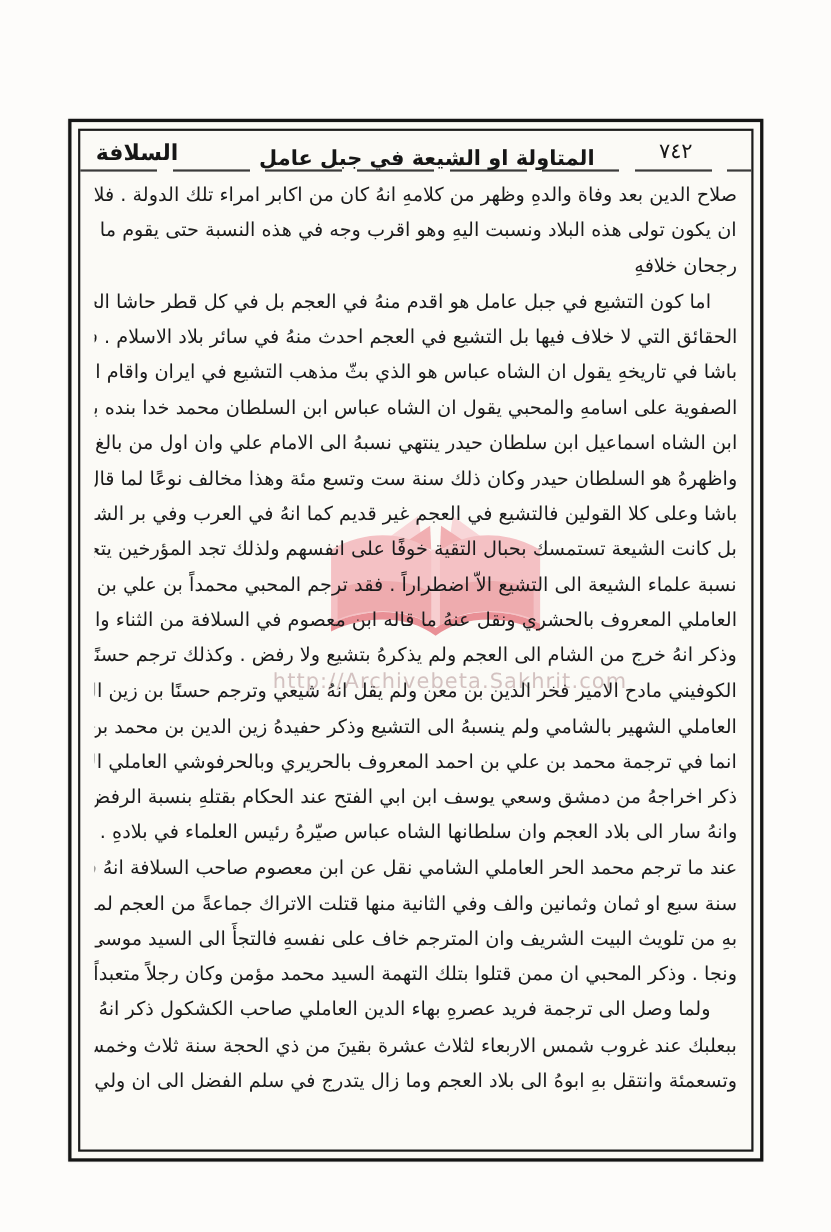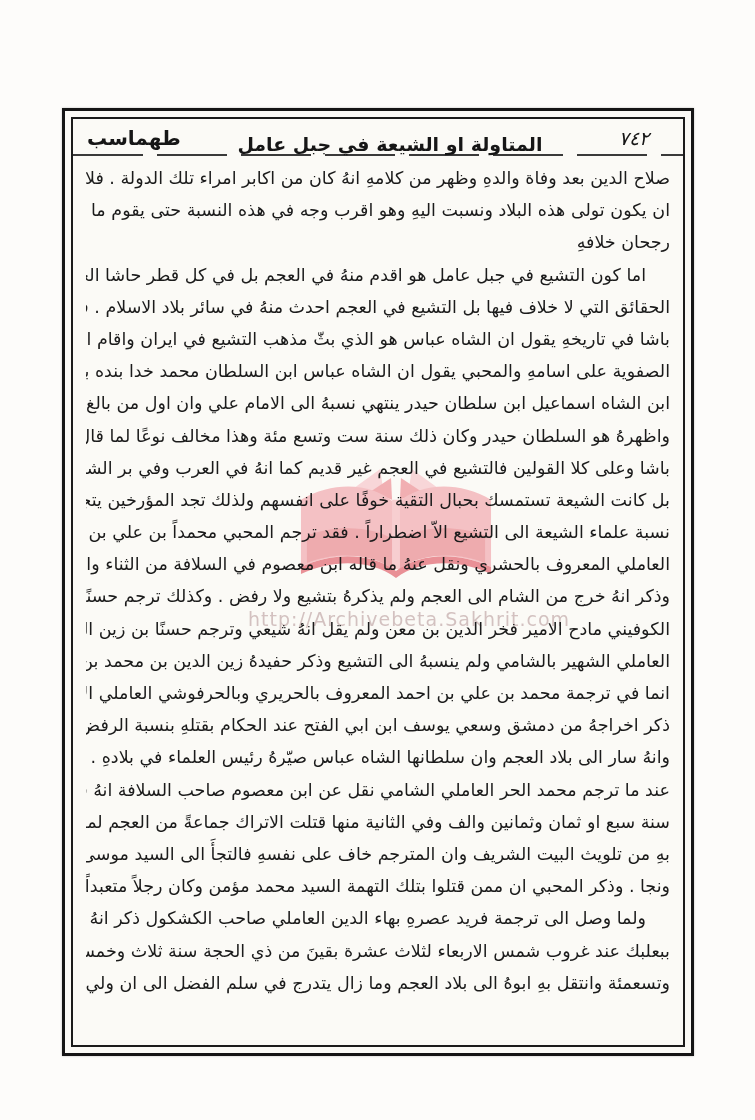--- a/index.html
+++ b/index.html
@@ -25,21 +25,21 @@
 
   
   .header{
     direction:rtl;
     display:flex;align-items:center;justify-content:space-between;
     height:37px;padding:0 14px;
     background:
       repeating-linear-gradient(90deg,#3a3a3a 0 70px,transparent 70px 84px) left bottom/100% 2px no-repeat;
     color:#161616;
   }
-  .header .pageno{font-size:19px;letter-spacing:2px;min-width:70px;text-align:center;font-style:italic;}
+  .header .pageno{font-size:19px;letter-spacing:2px;min-width:70px;text-align:left;}
   .header .title{font-size:19px;font-weight:bold;text-align:center;flex:1;margin-top:12px;}
   .header .journal{font-size:20px;font-weight:bold;min-width:90px;text-align:left;}
 
   
   .body-text{
     position:relative;z-index:2;
     direction:rtl;
     padding:6px 13px 0 13px;
     color:#1b1b1b;
   }
@@ -98,21 +98,21 @@
 
 
   <div class="watermark wm-url">http://Archivebeta.Sakhrit.com</div>
 
   <div class="frame-outer">
     <div class="frame-inner">
 
       <div class="header">
         <div class="pageno">٧٤٢</div>
         <div class="title">المتاولة او الشيعة في جبل عامل</div>
-        <div class="journal">طهماسب</div>
+        <div class="journal">السلافة</div>
       </div>
 
       <div class="body-text">
         <div class="line">صلاح الدين بعد وفاة والدهِ وظهر من كلامهِ انهُ كان من اكابر امراء تلك الدولة . فلا يمنع</div>
           <div class="line">ان يكون تولى هذه البلاد ونسبت اليهِ وهو اقرب وجه في هذه النسبة حتى يقوم ما يدلّ على</div>
           <div class="line end">رجحان خلافهِ</div>
           <div class="line indent">اما كون التشيع في جبل عامل هو اقدم منهُ في العجم بل في كل قطر حاشا الحجاز فمن</div>
           <div class="line">الحقائق التي لا خلاف فيها بل التشيع في العجم احدث منهُ في سائر بلاد الاسلام . فجودت</div>
           <div class="line">باشا في تاريخهِ يقول ان الشاه عباس هو الذي بثّ مذهب التشيع في ايران واقام الدولة</div>
           <div class="line">الصفوية على اسامهِ والمحبي يقول ان الشاه عباس ابن السلطان محمد خدا بنده بن طهماسب</div>

